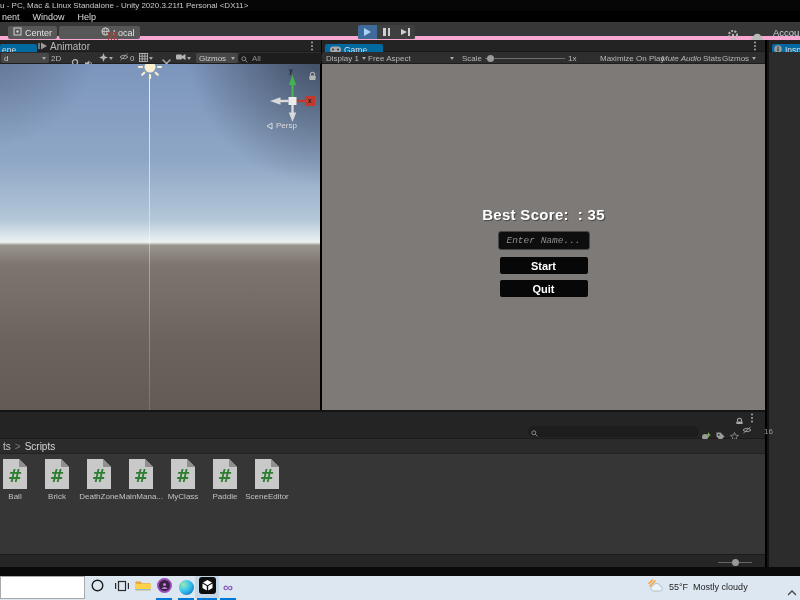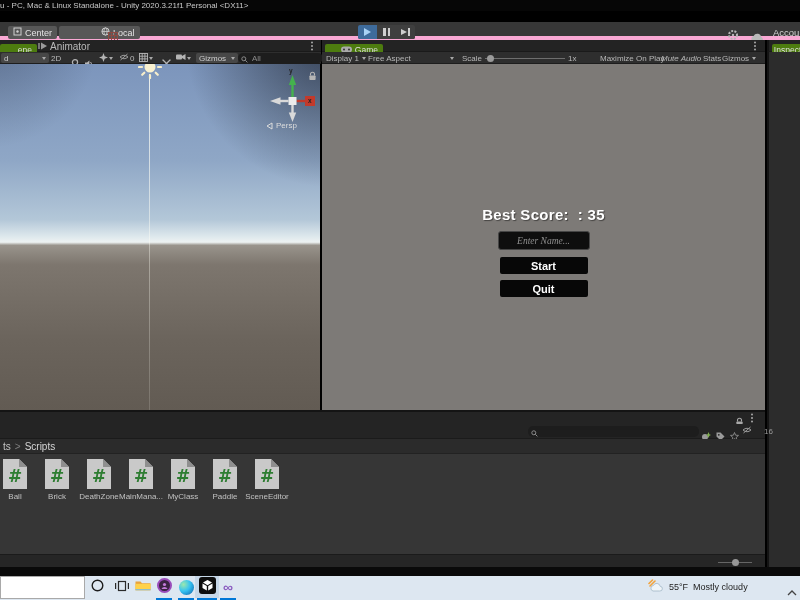--- a/index.html
+++ b/index.html
@@ -24,22 +24,22 @@
   .tri-play{width:0;height:0;border-top:4px solid transparent;border-bottom:4px solid transparent;border-left:7px solid #a9d2f5;}
   .pause-bars{display:flex;gap:2px;}
   .pause-bars i{display:block;width:2.5px;height:8px;background:#cfcfcf;}
   .step{display:flex;align-items:center;gap:1px;}
   .tri-step{width:0;height:0;border-top:3.5px solid transparent;border-bottom:3.5px solid transparent;border-left:6px solid #cfcfcf;}
   .step-bar{width:2px;height:8px;background:#cfcfcf;}
   #account-label{position:absolute;left:773px;top:5px;font-size:9.5px;color:#d2d2d2;white-space:nowrap;}
 
   
   .tabrow{top:40px;height:12px;background:#232323;border-bottom:1px solid #1a1a1a;}
-  .tab{position:absolute;top:4px;height:12px;background:#4d7c0f;color:#dedede;font-size:8.5px;
-       display:flex;align-items:center;gap:3px;padding:0 5px;border-radius:2px 2px 0 0;white-space:nowrap;overflow:hidden;justify-content:flex-end;}
+  .tab{position:absolute;top:4px;height:12px;background:#0369a1;color:#dedede;font-size:8.5px;
+       display:flex;align-items:center;gap:3px;padding:0 5px;border-radius:2px 2px 0 0;white-space:nowrap;overflow:hidden;}
   .tablabel{font-size:10px;color:#b9b9b9;display:flex;align-items:center;gap:3px;position:absolute;top:0;height:12px;white-space:nowrap;}
   .kebab{position:absolute;width:2px;height:2px;background:#a8a8a8;border-radius:50%;
          box-shadow:0 -3.5px 0 #a8a8a8,0 3.5px 0 #a8a8a8;}
 
   
   .paneltb{height:12px;background:#2e2e2e;border-bottom:1px solid #1d1d1d;}
   .ctrl{position:absolute;top:1px;height:10px;background:#474747;border-radius:2px;color:#cfcfcf;
         font-size:8px;display:flex;align-items:center;gap:2px;padding:0 3px;}
   .flat{position:absolute;top:0;height:12px;color:#b8b8b8;font-size:8px;display:flex;align-items:center;gap:2px;white-space:nowrap;}
   .caret{width:0;height:0;border-left:2.5px solid transparent;border-right:2.5px solid transparent;border-top:3.5px solid #a8a8a8;}
@@ -57,21 +57,21 @@
                radial-gradient(circle 160px at -4% -8%,rgba(14,17,24,.28),rgba(14,17,24,0) 70%);}
   #light-ray{left:149px;top:10px;width:1px;height:336px;
     background:linear-gradient(180deg,rgba(255,255,245,.85),rgba(255,255,245,.35) 55%,rgba(255,255,245,.15));}
   .axis-label{position:absolute;font-size:6.5px;font-weight:bold;color:#222;}
 
   
   #game-view{left:322px;top:64px;width:443px;height:346px;background:#7d7a77;display:flex;flex-direction:column;align-items:center;}
   #best-score{margin-top:142px;font-size:15px;font-weight:bold;color:#fff;white-space:pre;
               text-shadow:1px 1px 1px rgba(0,0,0,.45);letter-spacing:.3px;}
   #name-input{margin-top:8px;width:86px;height:15px;background:#0e0e0e;border:1px solid #464646;border-radius:3px;
-              color:#ccc;font-size:9.5px;text-align:center;outline:none;font-family:Liberation Serif, serif;}
+              color:#ccc;font-size:9.5px;text-align:center;outline:none;font-family:Liberation Mono, monospace;}
   #name-input::placeholder{color:#8f8f8f;font-style:italic;}
   .game-btn{width:88px;height:17px;background:#070707;border:none;border-radius:2px;color:#fff;
             font-size:11px;font-weight:bold;font-family:"Liberation Sans",sans-serif;line-height:17px;text-align:center;}
 
   
   #inspector-body{left:767px;top:52px;width:33px;height:515px;background:#2c2c2c;border-left:2px solid #141414;}
 
   
   #project{left:0;top:410px;width:765px;height:157px;background:#343434;border-top:2px solid #141414;}
   #proj-header{left:0;top:0;width:765px;height:12px;background:#242424;}
@@ -95,20 +95,25 @@
 </style>
 </head>
 <body>
 
 <div id="root">
 
   <div class="abs" id="titlebar">
     <span>u - PC, Mac &amp; Linux Standalone - Unity 2020.3.21f1 Personal &lt;DX11&gt;</span>
   </div>
 
+  <div class="abs flex" id="menubar">
+    <span>nent</span>
+    <span>Window</span>
+    <span>Help</span>
+  </div>
 
   <div class="abs" id="toolbar">
     <div class="tbtn" style="left:8px;">
       <span>
         <svg width="9" height="9">
             <rect x="1" y="1" width="7" height="7" fill="none" stroke="#cfcfcf" stroke-width="1"></rect>
             <circle cx="4.5" cy="4.5" r="1.2" fill="#cfcfcf"></circle>
           </svg>
       </span>
       <span>Center</span>

